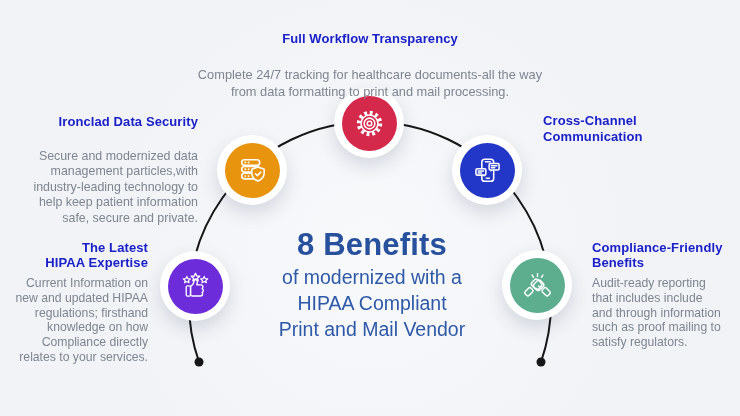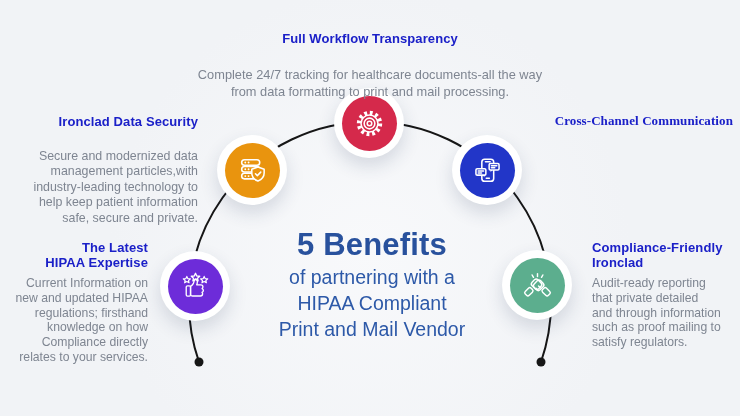--- a/index.html
+++ b/index.html
@@ -24,21 +24,21 @@
     font-size:13px;line-height:16px;font-weight:bold;color:var(--heading,#1b20c8);
     white-space:pre-line;letter-spacing:.1px;
   }
   .bdesc{
     font-size:12.4px;line-height:15.4px;color:var(--body,#7e8591);
     white-space:pre-line;margin-top:19px;
   }
   .b-top{left:170px;top:31px;width:400px;text-align:center;}
   .b-top .bdesc{font-size:12.8px;line-height:17.4px;}
   .b-left-up{right:542px;top:114px;width:210px;text-align:right;}
-  .b-right-up{left:543px;top:113px;width:190px;text-align:right;font-family:Liberation Serif, serif;}
+  .b-right-up{left:543px;top:113px;width:190px;text-align:left;}
   .b-left-low{right:592px;top:240px;width:170px;text-align:right;}
   .b-left-low .btitle,.b-right-low .btitle{line-height:15px;}
   .b-left-low .bdesc,.b-right-low .bdesc{margin-top:6px;line-height:14.8px;font-size:12.2px;}
   .b-right-low{left:592px;top:240px;width:140px;text-align:left;}
   .center-block{position:absolute;left:222px;top:226px;width:300px;text-align:center;z-index:3;}
   .c-title{font-size:31px;line-height:37px;font-weight:800;color:var(--ctitle,#28519d);letter-spacing:.2px;}
   .c-sub{font-size:19.5px;line-height:26px;font-weight:500;color:var(--csub,#2d59a8);white-space:pre-line;margin-top:1px;}
   .icon{display:block;}
 </style>
 </head>
@@ -152,28 +152,28 @@
     <div class="bdesc">Current Information on
 new and updated HIPAA
 regulations; firsthand
 knowledge on how
 Compliance directly
 relates to your services.</div>
   </div>
 
   <div class="tblock b-right-low">
     <div class="btitle">Compliance-Friendly
-Ironclad</div>
+Benefits</div>
     <div class="bdesc">Audit-ready reporting
-that private detailed
+that includes include
 and through information
 such as proof mailing to
 satisfy regulators.</div>
   </div>
 
   <div class="center-block">
-    <div class="c-title">5 Benefits</div>
-    <div class="c-sub">of partnering with a
+    <div class="c-title">8 Benefits</div>
+    <div class="c-sub">of modernized with a
 HIPAA Compliant
 Print and Mail Vendor</div>
   </div>
 
 </div>
 
 </body></html>

